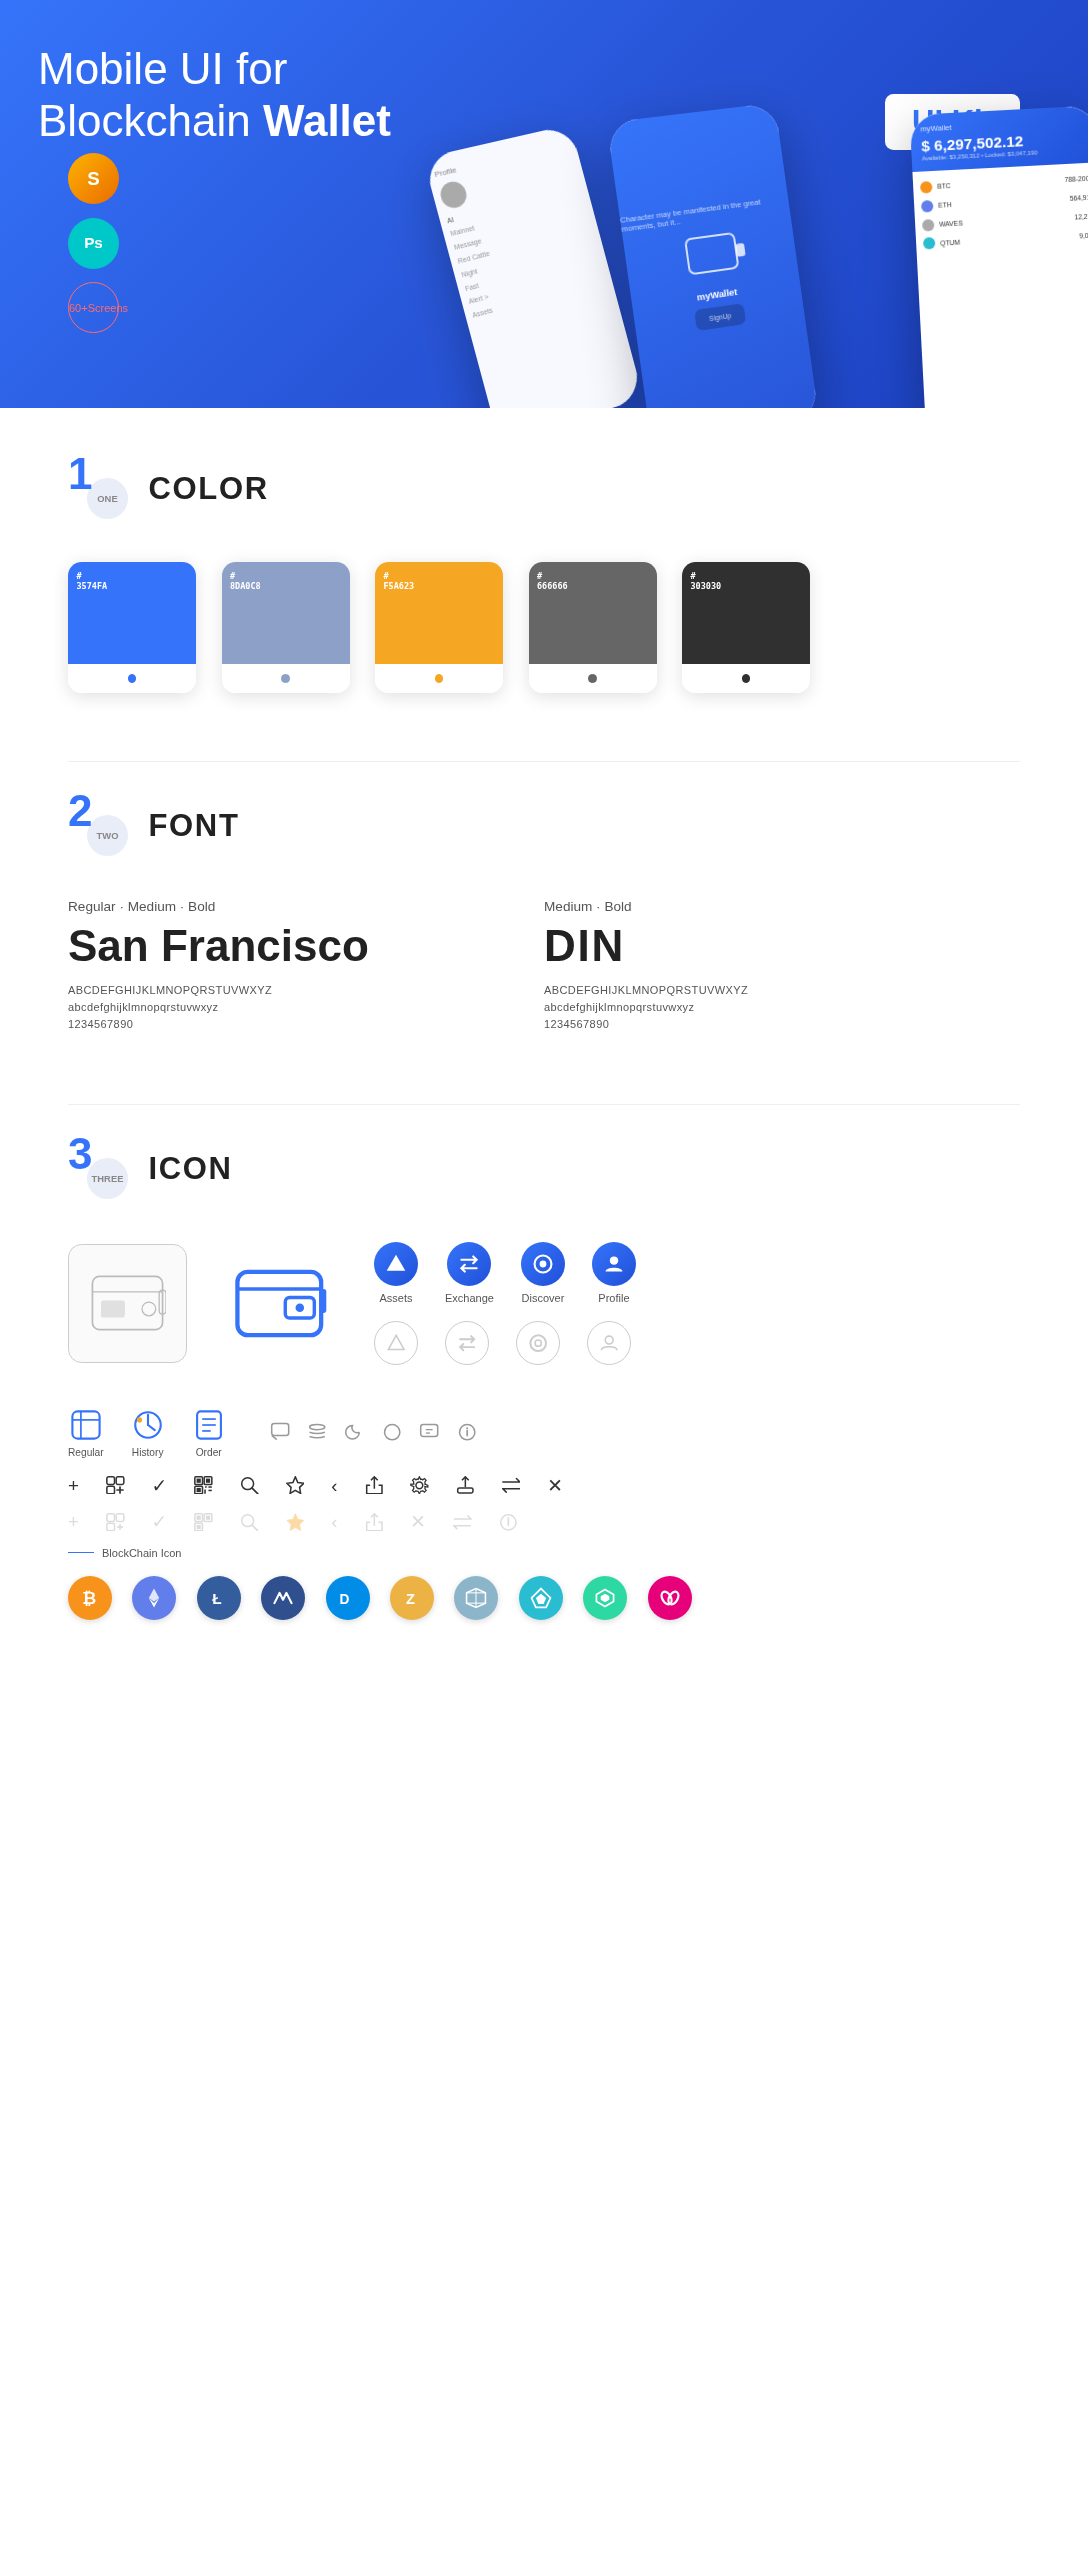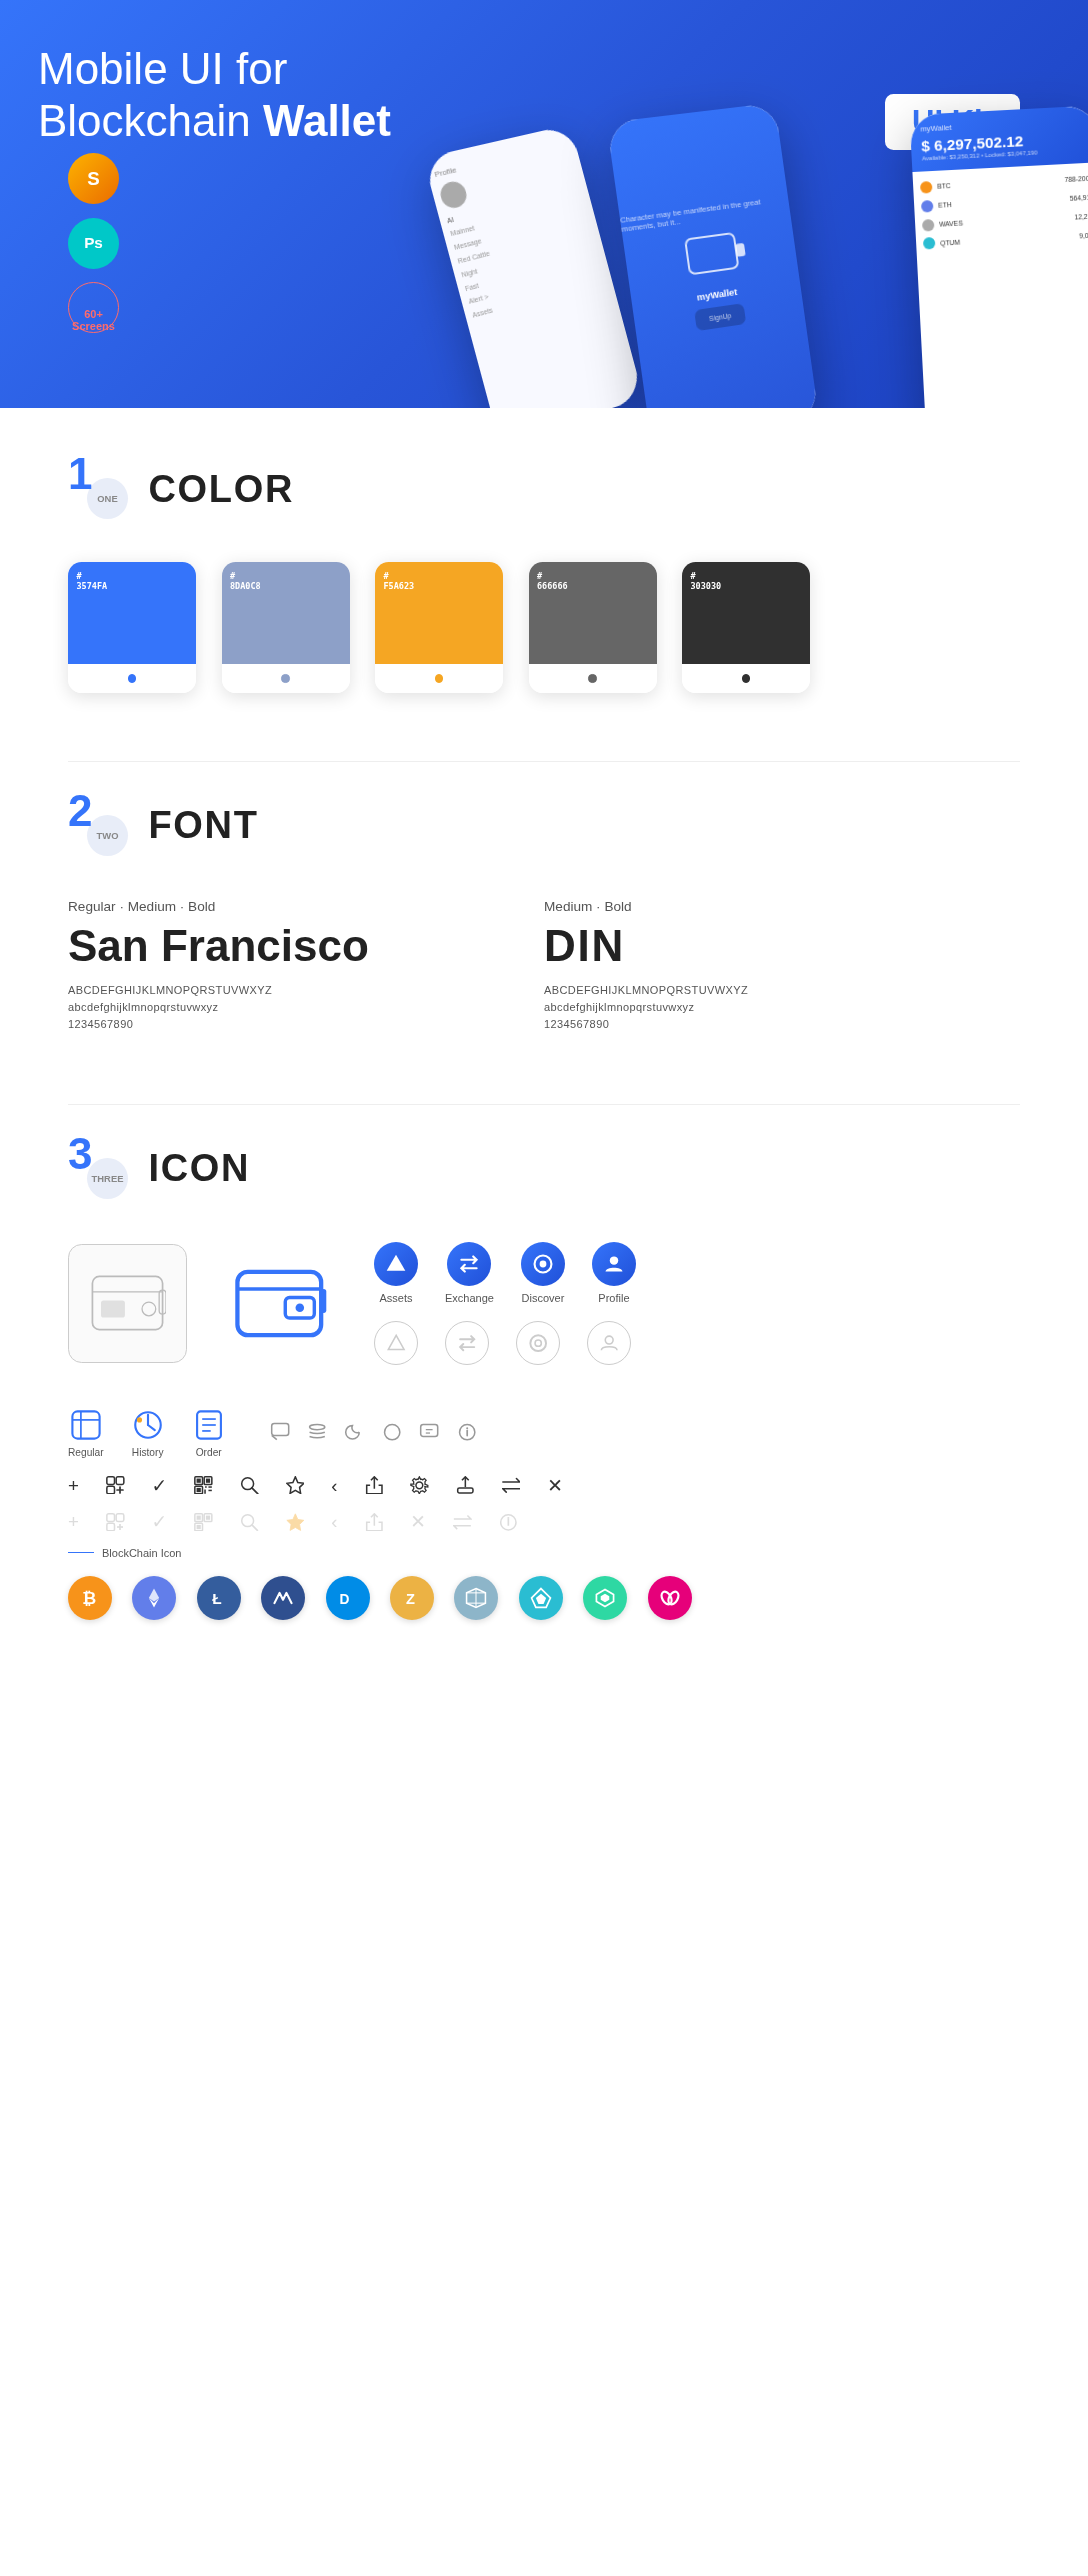--- a/index.html
+++ b/index.html
@@ -56,22 +56,22 @@
       background: #00C8C8;
       border-radius: 50%;
       display: flex; align-items: center; justify-content: center;
       color: white; font-size: 15.3px; font-weight: 800;
     }
     .badge-screens {
       width: 51px; height: 51px;
       background: transparent;
       border: 1.7px solid #FF6B6B;
       border-radius: 50%;
-      display: flex; flex-direction: column; align-items: center; justify-content: flex-end;
-      color: #FF6B6B; font-size: 11px; font-weight: 700; line-height: 1.1;
+      display: flex; flex-direction: row; align-items: center; justify-content: space-between;
+      color: #FF6B6B; font-size: 11px; font-weight: 400; line-height: 1.1;
     }
 
     
     .phone-container {
       position: absolute;
       right: -17px;
       bottom: -51px;
       width: 663px;
       height: 425px;
     }
@@ -165,21 +165,21 @@
       width: 41px; height: 41px;
       background: #e8edf8;
       border-radius: 50%;
       display: flex; align-items: center; justify-content: center;
       font-size: 9.4px;
       color: #888;
       font-weight: 600;
       z-index: 1;
     }
     .section-title {
-      font-size: 38px;
+      font-size: 31px;
       font-weight: 700;
       color: #222;
       letter-spacing: 1.7px;
     }
 
     
     .color-section { margin-bottom: 68px; }
     .color-swatches {
       display: flex;
       gap: 25.5px;

